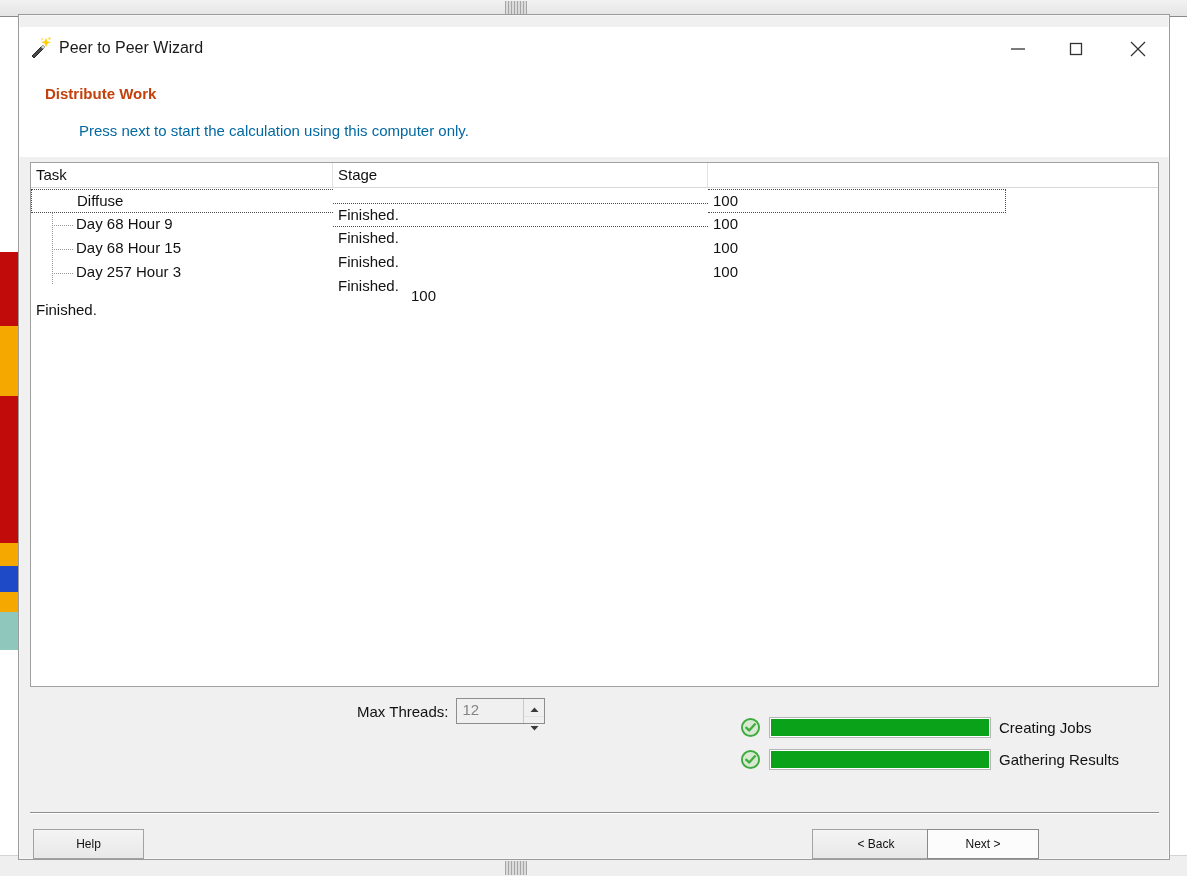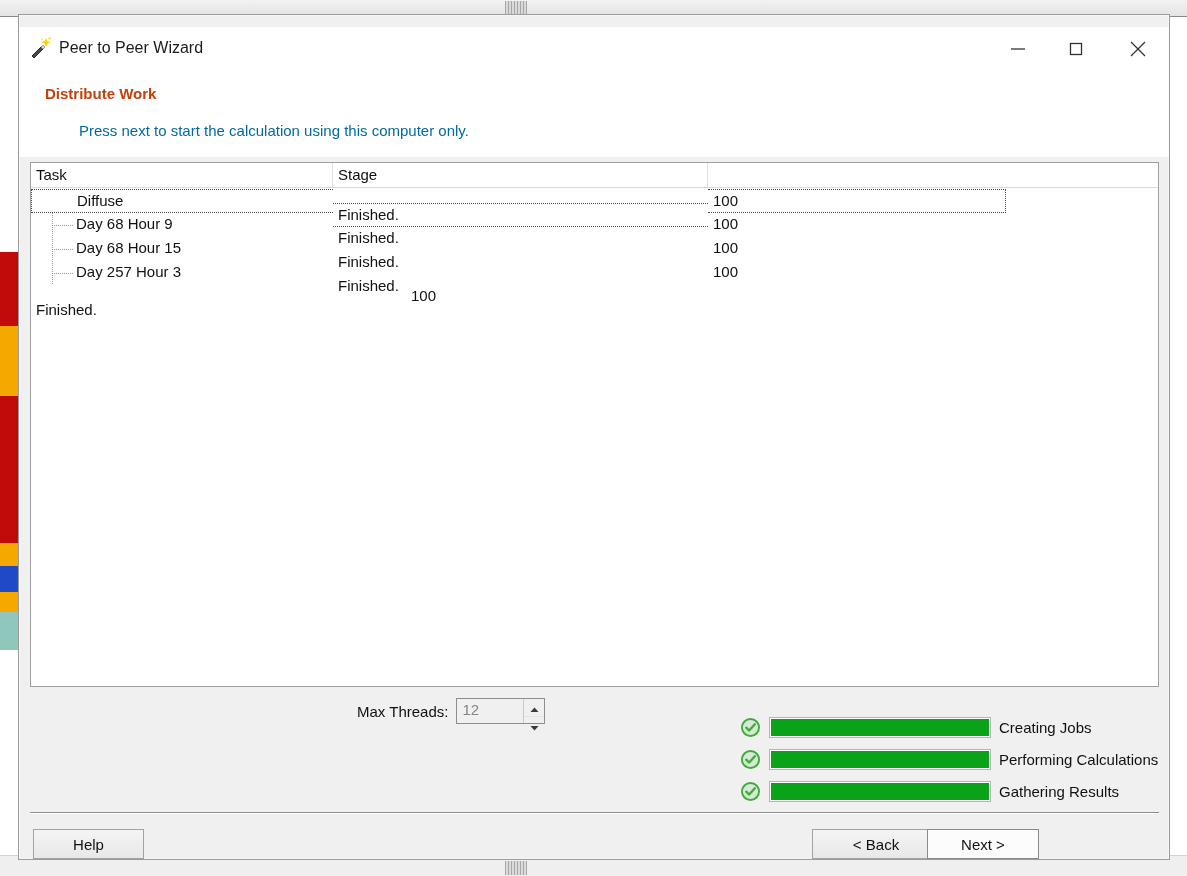--- a/index.html
+++ b/index.html
@@ -292,21 +292,21 @@
     border-top: 1px solid #8e8e8e;
     border-bottom: 1px solid #ffffff;
     box-sizing: border-box;
   }
   .dlg-button {
     position: absolute;
     height: 30px;
     background: linear-gradient(#f4f4f4, #e8e8e8);
     border: 1px solid #a3a3a3;
     font-family: "Liberation Sans", sans-serif;
-    font-size: 15px;
+    font-size: 12px;
     color: #111111;
     box-sizing: border-box;
     cursor: default;
     padding: 0;
   }
   #btn-help { left: 14px;  top: 814px; width: 111px; }
   #btn-back { left: 793px; top: 814px; width: 128px; }
   #btn-next {
     left: 908px; top: 814px; width: 112px;
     background: #fcfcfc;
@@ -445,30 +445,20 @@
         <span class="stage-label">Creating Jobs</span>
       </div>
       <div class="stage-row">
         <svg class="check-icon" viewBox="0 0 20 20">
           <circle cx="10" cy="10" r="9" fill="#d7ead1" stroke="#3faa3f" stroke-width="2"></circle>
           <path d="M5.5 10.2 L8.6 13.2 L14.6 6.6" fill="none" stroke="#3faa3f" stroke-width="2.4" stroke-linecap="round" stroke-linejoin="round"></path>
         </svg>
         <div class="progress-bar">
           <div class="progress-fill" style="width: 100%; background: rgb(9, 162, 25);"></div>
         </div>
-        <span class="stage-label">Performing Calculations</span>
-      </div>
-      <div class="stage-row">
-        <svg class="check-icon" viewBox="0 0 20 20">
-          <circle cx="10" cy="10" r="9" fill="#d7ead1" stroke="#3faa3f" stroke-width="2"></circle>
-          <path d="M5.5 10.2 L8.6 13.2 L14.6 6.6" fill="none" stroke="#3faa3f" stroke-width="2.4" stroke-linecap="round" stroke-linejoin="round"></path>
-        </svg>
-        <div class="progress-bar">
-          <div class="progress-fill" style="width: 100%; background: rgb(9, 162, 25);"></div>
-        </div>
         <span class="stage-label">Gathering Results</span>
       </div>
     </div>
 
   <div id="footer-separator"></div>
 
   <button class="dlg-button" id="btn-help">Help</button>
   <button class="dlg-button" id="btn-back">&lt; Back</button>
   <button class="dlg-button" id="btn-next">Next &gt;</button>
 

